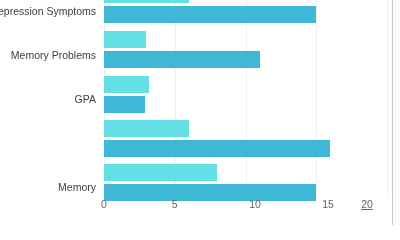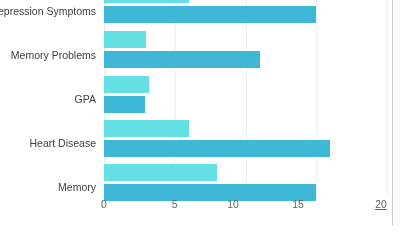--- a/index.html
+++ b/index.html
@@ -148,28 +148,27 @@
       <div class="bar series-0" style="top:0px;width:113.2px;"></div>
       <div class="bar series-1" style="top:20px;width:212.25px;"></div>
     </div>
 
   </div>
 
   <div class="cat-labels">
     <div class="cat-label" style="top:6px;">Depression Symptoms</div>
     <div class="cat-label" style="top:50px;">Memory Problems</div>
     <div class="cat-label" style="top:94px;text-align:center;">GPA</div>
-    <div class="cat-label" style="top:138px;">Heart Disease</div>
     <div class="cat-label" style="top:182px;">Memory</div>
   </div>
 
   <div class="xaxis">
     <div class="tick-label" style="left:104px;">0</div>
     <div class="tick-label" style="left:174.75px;">5</div>
-    <div class="tick-label" style="left:233px;">10</div>
-    <div class="tick-label" style="left:298px;">15</div>
-    <div class="tick-label" style="left:381px;text-decoration:underline;">20</div>
+    <div class="tick-label" style="left:255px;">10</div>
+    <div class="tick-label" style="left:328px;">15</div>
+    <div class="tick-label" style="left:367px;text-decoration:underline;">20</div>
   </div>
 
   <div class="panel-edge"></div>
   <div class="panel-outside"></div>
 
 </div>
 
 </body></html>

